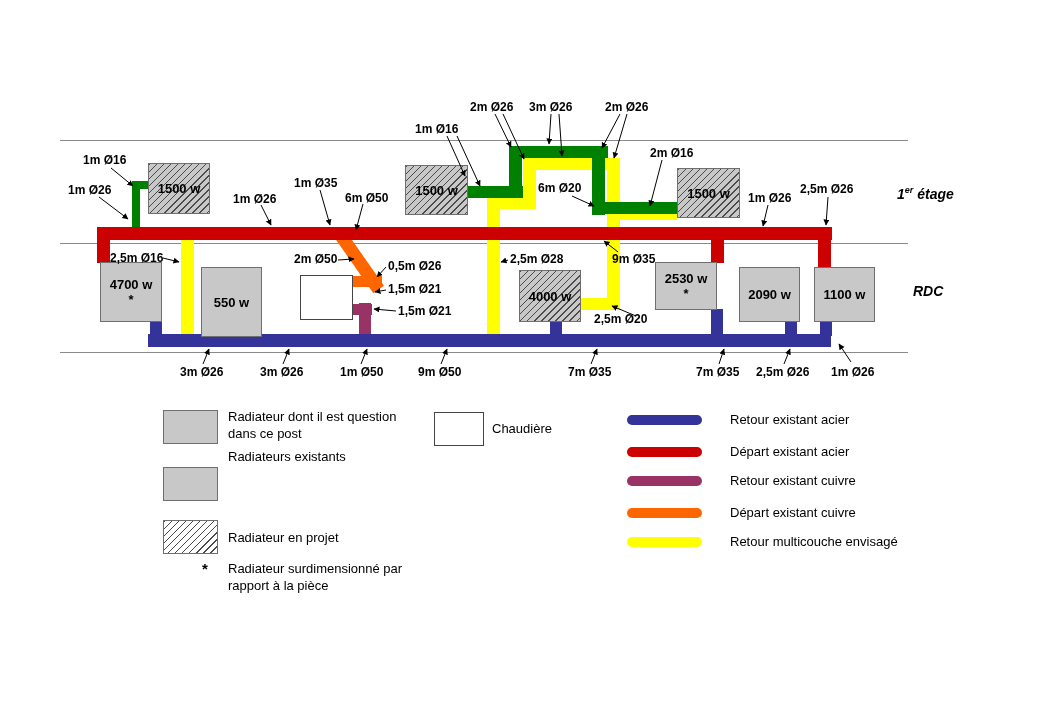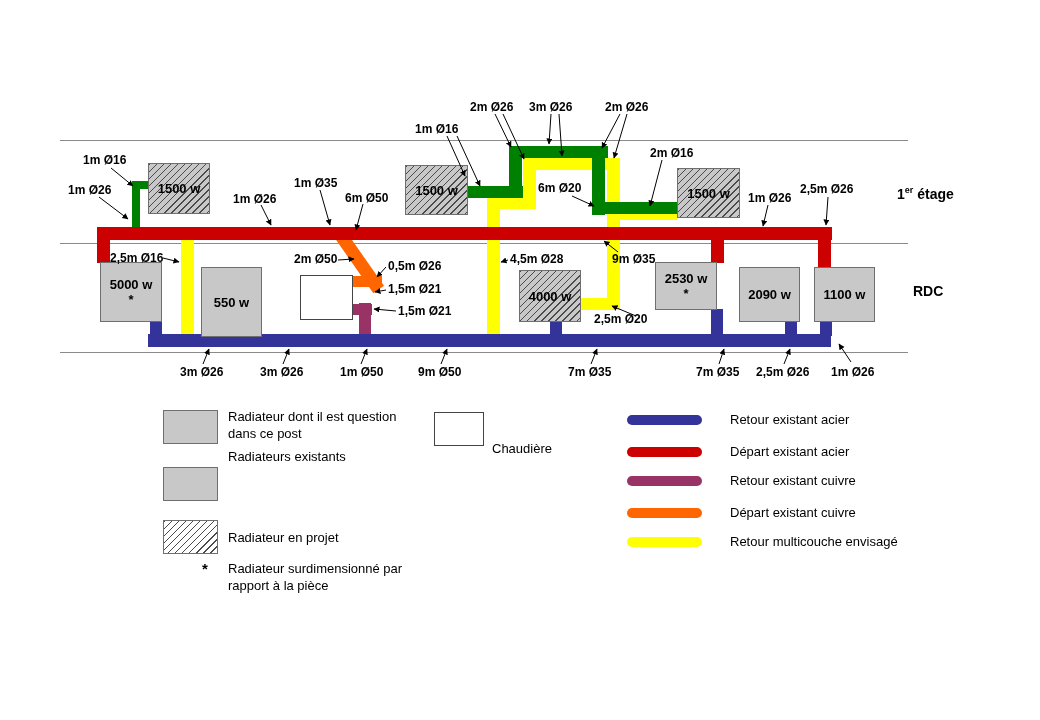--- a/index.html
+++ b/index.html
@@ -4,21 +4,21 @@
 <style>
   * { margin:0; padding:0; box-sizing:border-box; }
   html,body { background:#ffffff; }
   body { font-family:"Liberation Sans", sans-serif; color:#000; }
   #stage { position:relative; width:1040px; height:720px; background:#fff; overflow:hidden; }
 
   .floor-line { position:absolute; left:60px; width:848px; height:1px; background:#8a8a8a; }
   .pipe { position:absolute; }
 
   .lbl { position:absolute; font-size:12px; line-height:14px; white-space:nowrap; }
-  .floor-label { position:absolute; font-size:14px; font-weight:bold; white-space:nowrap; }
+  .floor-label { position:absolute; font-size:14px; font-weight:bold; white-space:nowrap;font-style:italic; }
   .floor-label sup { font-size:9px; }
 
   .rad { position:absolute; border:1px solid #6f6f6f; background:#c8c8c8;
          display:flex; flex-direction:column; align-items:center; justify-content:center;
          font-weight:bold; font-size:13px; line-height:15px; text-align:center; z-index:3; }
   .hatch { background-color:#c8c8c8;
            background-image:repeating-linear-gradient(135deg,#4a4a4a 0,#4a4a4a 1px,transparent 1px,transparent 5px); }
   .box-white { position:absolute; background:#ffffff; border:1px solid #444; z-index:3; }
 
   .arrows { position:absolute; left:0; top:0; z-index:5; pointer-events:none; }
@@ -84,21 +84,21 @@
   </div>
   <div class="rad hatch" style="left:405px;top:165px;width:63px;height:50px">
     <span>1500 w</span>
       <span></span>
   </div>
   <div class="rad hatch" style="left:677px;top:168px;width:63px;height:50px">
     <span>1500 w</span>
       <span></span>
   </div>
   <div class="rad" style="left:100px;top:262px;width:62px;height:60px">
-    <span>5000 w</span>
+    <span>4700 w</span>
       <span>*</span>
   </div>
   <div class="rad" style="left:201px;top:267px;width:61px;height:70px">
     <span>550 w</span>
       <span></span>
   </div>
   <div class="rad hatch" style="left:519px;top:270px;width:62px;height:52px">
     <span>4000 w</span>
       <span></span>
   </div>
@@ -171,21 +171,21 @@
   <div class="lbl" style="left:605px;top:100px">2m Ø26</div>
   <div class="lbl" style="left:650px;top:146px">2m Ø16</div>
   <div class="lbl" style="left:538px;top:181px">6m Ø20</div>
   <div class="lbl" style="left:748px;top:191px">1m Ø26</div>
   <div class="lbl" style="left:800px;top:182px">2,5m Ø26</div>
   <div class="lbl" style="left:110px;top:251px">2,5m Ø16</div>
   <div class="lbl" style="left:294px;top:252px">2m Ø50</div>
   <div class="lbl" style="left:388px;top:259px">0,5m Ø26</div>
   <div class="lbl" style="left:388px;top:282px">1,5m Ø21</div>
   <div class="lbl" style="left:398px;top:304px">1,5m Ø21</div>
-  <div class="lbl" style="left:510px;top:252px">4,5m Ø28</div>
+  <div class="lbl" style="left:510px;top:252px">2,5m Ø28</div>
   <div class="lbl" style="left:612px;top:252px">9m Ø35</div>
   <div class="lbl" style="left:594px;top:312px">2,5m Ø20</div>
   <div class="lbl" style="left:180px;top:365px">3m Ø26</div>
   <div class="lbl" style="left:260px;top:365px">3m Ø26</div>
   <div class="lbl" style="left:340px;top:365px">1m Ø50</div>
   <div class="lbl" style="left:418px;top:365px">9m Ø50</div>
   <div class="lbl" style="left:568px;top:365px">7m Ø35</div>
   <div class="lbl" style="left:696px;top:365px">7m Ø35</div>
   <div class="lbl" style="left:756px;top:365px">2,5m Ø26</div>
   <div class="lbl" style="left:831px;top:365px">1m Ø26</div>
@@ -201,21 +201,21 @@
   <div class="lg-box" style="left:163px;top:467px"></div>
   <div class="lg-text" style="left:228px;top:448px;width:220px">Radiateurs existants</div>
 
   <div class="lg-box hatch-white" style="left:163px;top:520px"></div>
   <div class="lg-text" style="left:228px;top:529px;width:220px">Radiateur en projet</div>
 
   <div class="lg-star" style="left:202px;top:560px">*</div>
   <div class="lg-text" style="left:228px;top:560px;width:205px">Radiateur surdimensionné par rapport à la pièce</div>
 
   <div class="box-white" style="left:434px;top:412px;width:50px;height:34px"></div>
-  <div class="lg-text" style="left:492px;top:440px;width:120px">Chaudière</div>
+  <div class="lg-text" style="left:492px;top:420px;width:120px">Chaudière</div>
 
   <div class="lg-row" style="left:627px;top:412px">
     <span class="legend-bar" style="background-color: rgb(51, 51, 153);"></span>
     <span style="font-size:13px">Retour existant acier</span>
   </div>
   <div class="lg-row" style="left:627px;top:444px">
     <span class="legend-bar" style="background-color: rgb(204, 0, 0);"></span>
     <span style="font-size:13px">Départ existant acier</span>
   </div>
   <div class="lg-row" style="left:627px;top:473px">

